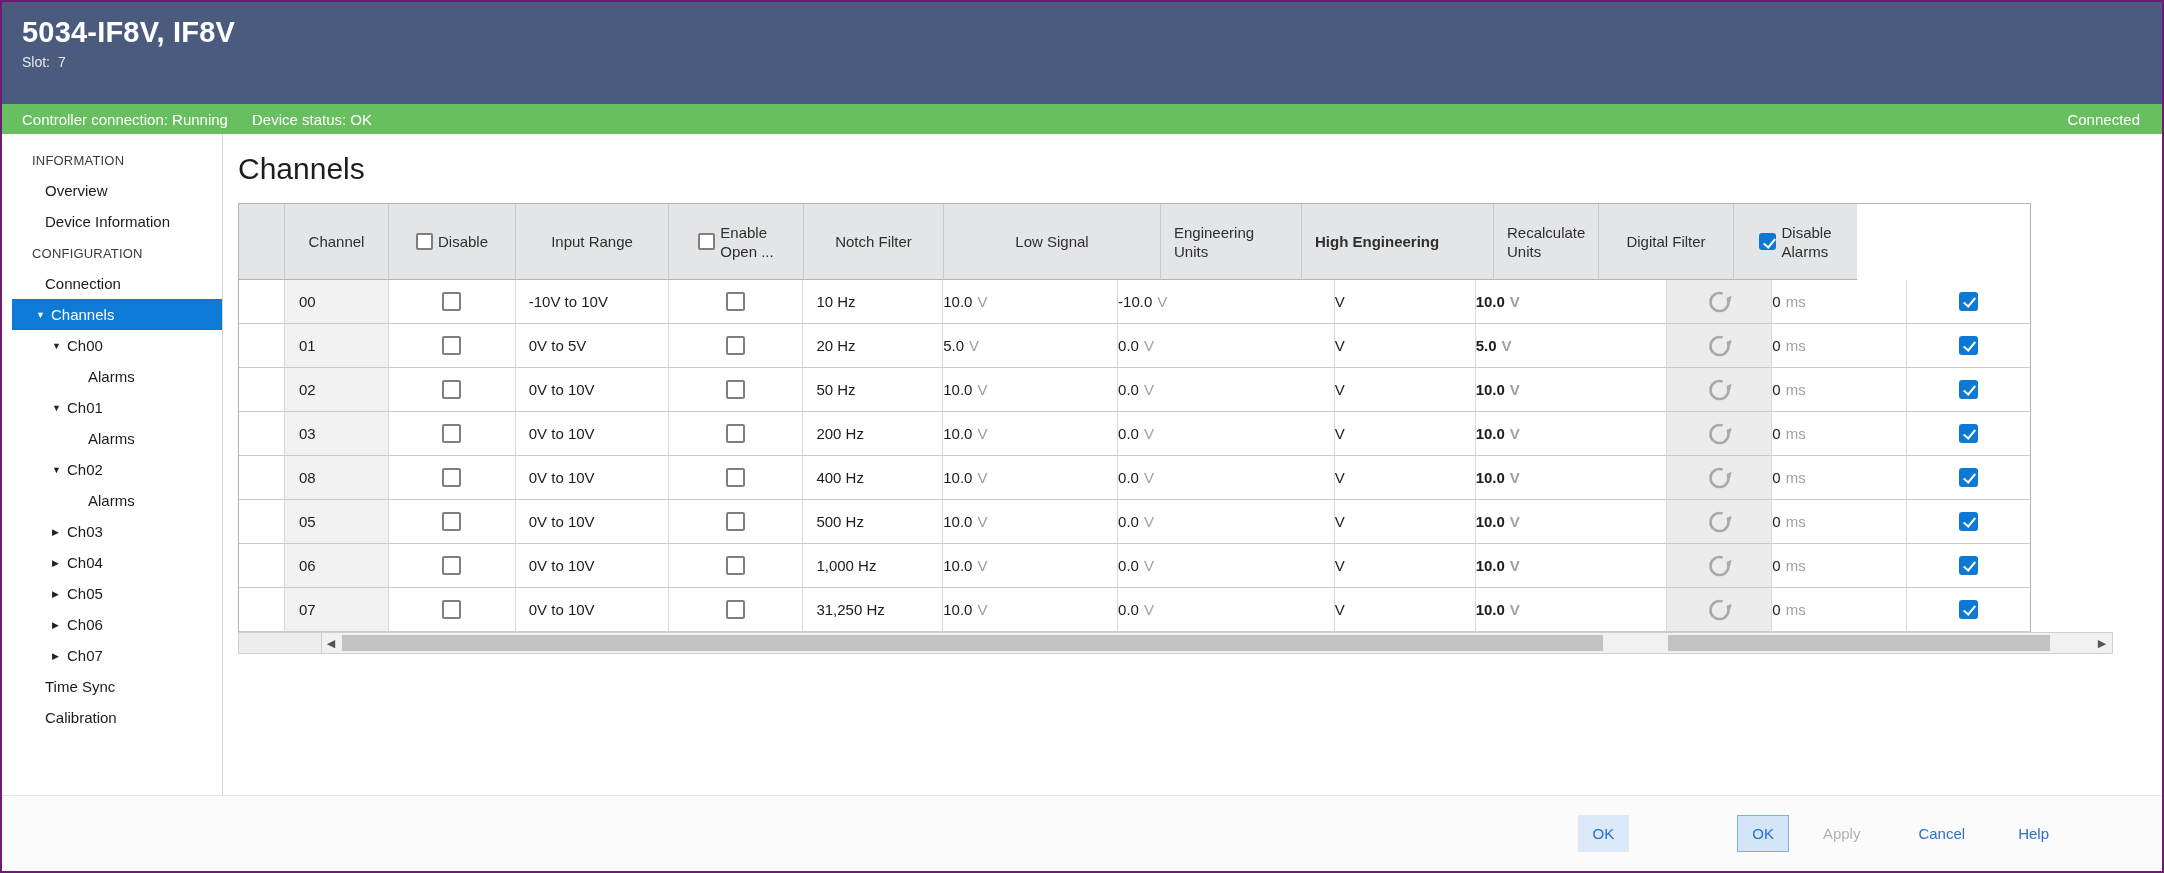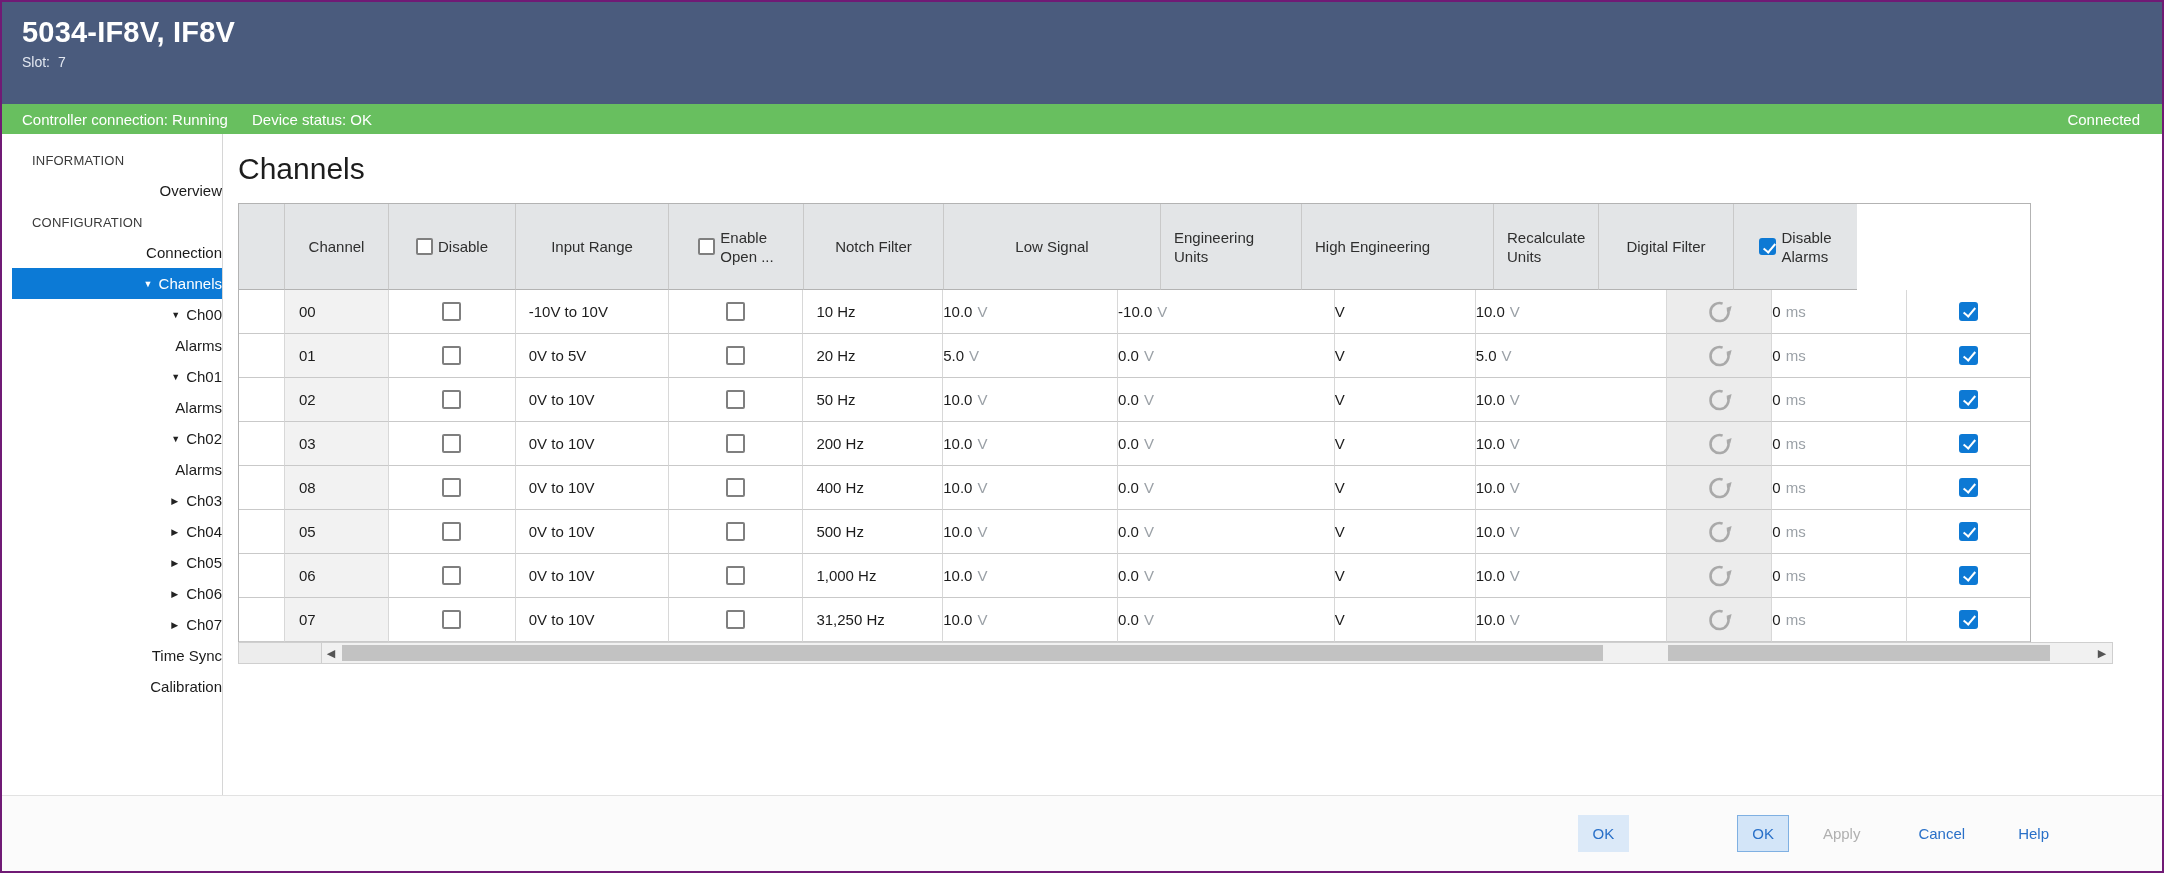--- a/index.html
+++ b/index.html
@@ -15,42 +15,42 @@
   
   #statusbar { height:30px; background:#68bf5f; color:#fff; font-size:15px;
                display:flex; align-items:center; padding:0 22px 0 20px; flex:none;gap:8px; }
   #statusbar .left { display:flex; gap:24px; }
   #statusbar .right { margin-left:auto; }
 
   
   #content { flex:1; display:flex; min-height:0; background:#fff; }
   #sidebar { width:221px; border-right:1px solid #d6d6d6; padding-top:10px; flex:none; overflow:hidden;padding-left:10px; }
   .sb-sect { font-size:13px; color:#3a3a3a; padding:9px 0 7px 20px; letter-spacing:.2px; }
-  .sb-item { height:31px; display:flex; align-items:center; font-size:15px; color:#1b1b1b; white-space:nowrap;justify-content:flex-end; }
+  .sb-item { height:31px; display:flex; align-items:center; font-size:15px; color:#1b1b1b; white-space:nowrap; }
   .sb-item .arr { width:15px; font-size:9px; color:#222; flex:none; text-align:left; }
   .sb-item.lvl1 { padding-left:33px; }
   .sb-item.lvl1.hasarr { padding-left:24px; }
   .sb-item.lvl2 { padding-left:40px; }
   .sb-item.lvl3 { padding-left:76px; }
   .sb-item.sel { background:#0c7ad6; color:#fff; }
   .sb-item.sel .arr { color:#fff; }
 
   #main { flex:1; position:relative; padding:18px 0 0 15px; overflow:hidden; }
   #main h2 { font-size:30px; font-weight:500; color:#1d1d1d; margin-bottom:17px; }
 
   
   #grid { width:1793px; border:1px solid #b3b3b3; border-bottom:none; }
   .trow { display:flex; }
   .trow > div { border-right:1px solid #d8d8d8; border-bottom:1px solid #c9c9c9; display:flex; align-items:center; font-size:15px; color:#1c1c1c; overflow:hidden; }
   .trow > div:last-child { border-right:none; }
   .thead > div { background:#e3e5e7; color:#2f2f2f; border-right:1px solid #c9c9c9; border-bottom:1px solid #b3b3b3; }
-  .thead { height:86px; }
+  .thead { height:76px; }
   .tbody { height:44px; background:#fff; }
   .c0{width:46px;} .c1{width:104px;} .c2{width:127px;} .c3{width:153px;} .c4{width:135px;}
-  .c5{width:140px;} .c6{width:175px;} .c7{width:217px;} .c8{width:141px;} .c9{width:192px;}
+  .c5{width:140px;} .c6{width:175px;} .c7{width:217px;} .c8{width:141px;} .c9{width:192px;font-weight:bold;}
   .c10{width:105px;} .c11{width:135px;} .c12{width:123px;}
   .cell-center { justify-content:center; }
   .cell-left { justify-content:flex-start; padding-left:13px; }
   .cell-right { justify-content:flex-start; }
   .tbody .c1 { background:#f2f2f2; padding-left:14px; }
   .tbody .c10 { background:#ececec; justify-content:center; }
   .hdr-lines { line-height:19px; text-align:left; }
   .hdr-cb { display:flex; align-items:center; gap:5px; }
   .unit { color:#9aa0a6; margin-left:5px; }
 
@@ -101,20 +101,23 @@
     </div>
     <div class="right">Connected</div>
   </div>
 
   <div id="content">
     <div id="sidebar">
         <div class="sb-sect">INFORMATION</div>
         <div class="sb-item lvl1">
           <span>Overview</span>
         </div>
+        <div class="sb-item lvl1">
+          <span>Device Information</span>
+        </div>
         <div class="sb-sect">CONFIGURATION</div>
         <div class="sb-item lvl1">
           <span>Connection</span>
         </div>
         <div class="sb-item lvl1 sel hasarr">
           <span class="arr">▼</span>
           <span>Channels</span>
         </div>
         <div class="sb-item lvl2 hasarr">
           <span class="arr">▼</span>

